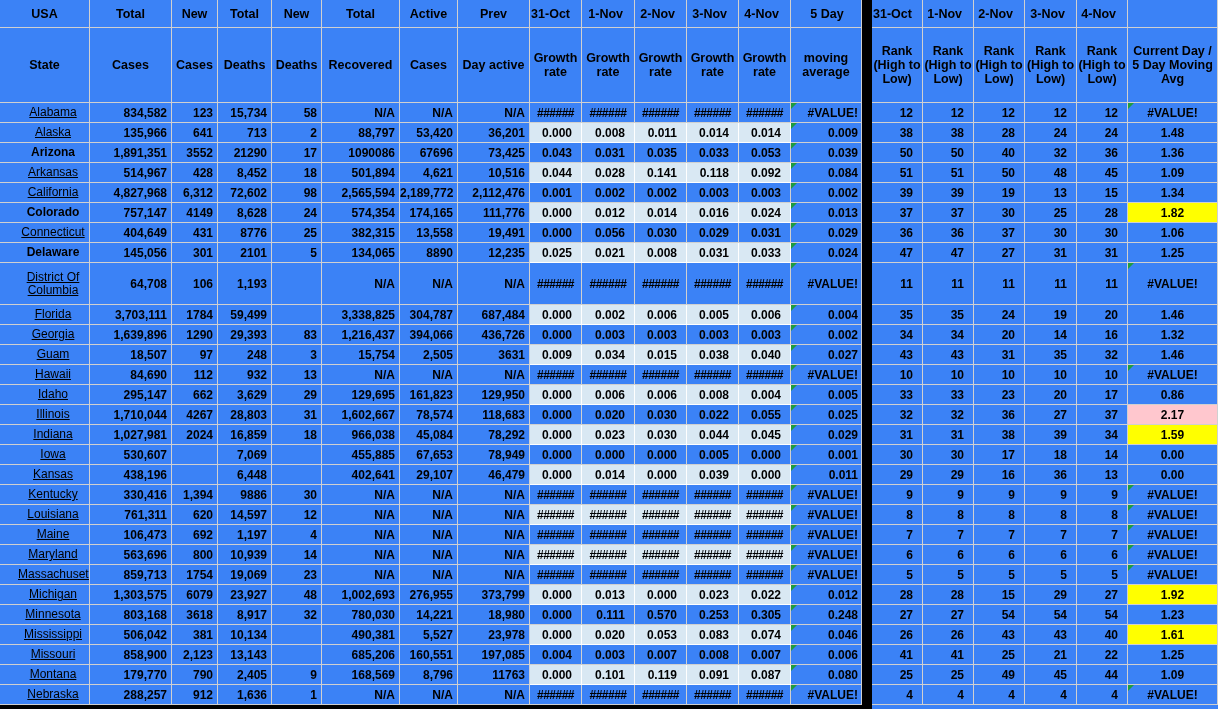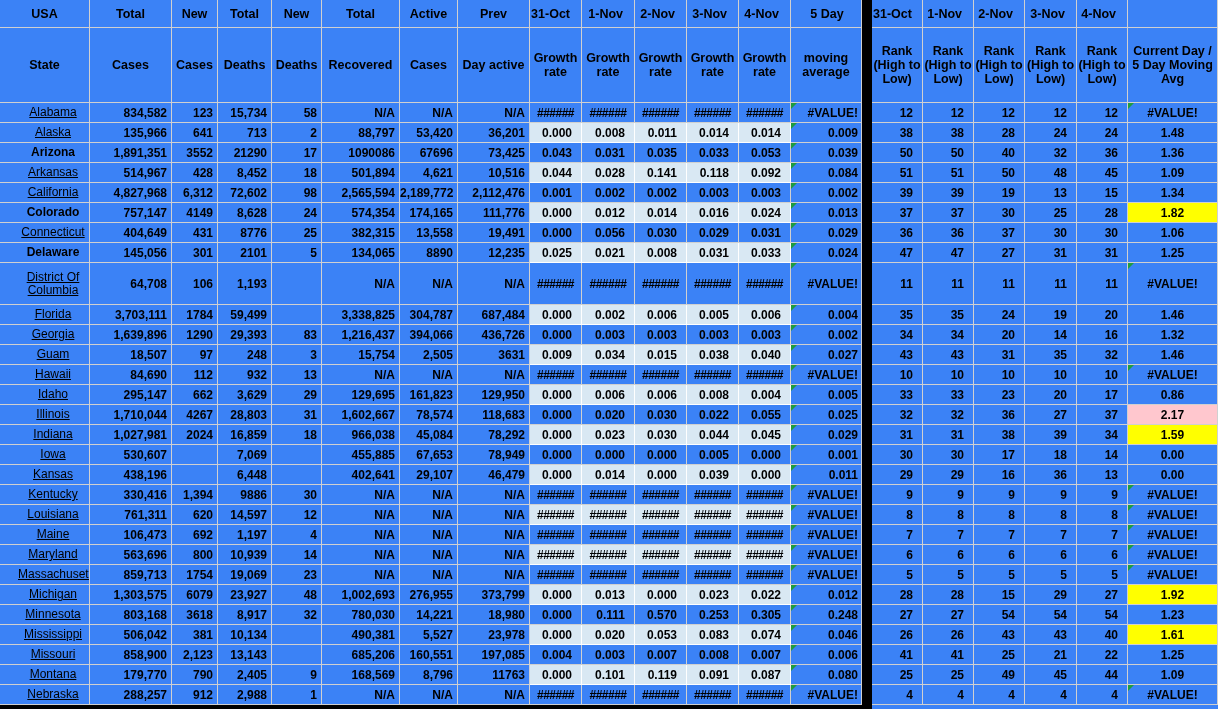--- a/index.html
+++ b/index.html
@@ -757,21 +757,21 @@
           <td class="rank">25</td>
           <td class="rank">49</td>
           <td class="rank">45</td>
           <td class="rank">44</td>
           <td class="ratio">1.09</td>
         </tr>
         <tr>
           <td class="state link">Nebraska</td>
           <td class="num">288,257</td>
           <td class="num">912</td>
-          <td class="num">2,988</td>
+          <td class="num">1,636</td>
           <td class="num">1</td>
           <td class="num">N/A</td>
           <td class="num">N/A</td>
           <td class="num">N/A</td>
           <td class="gr hash">######</td>
           <td class="gr hash">######</td>
           <td class="gr hash">######</td>
           <td class="gr hash">######</td>
           <td class="gr hash">######</td>
           <td class="avg">#VALUE!<span class="tri"></span></td>

